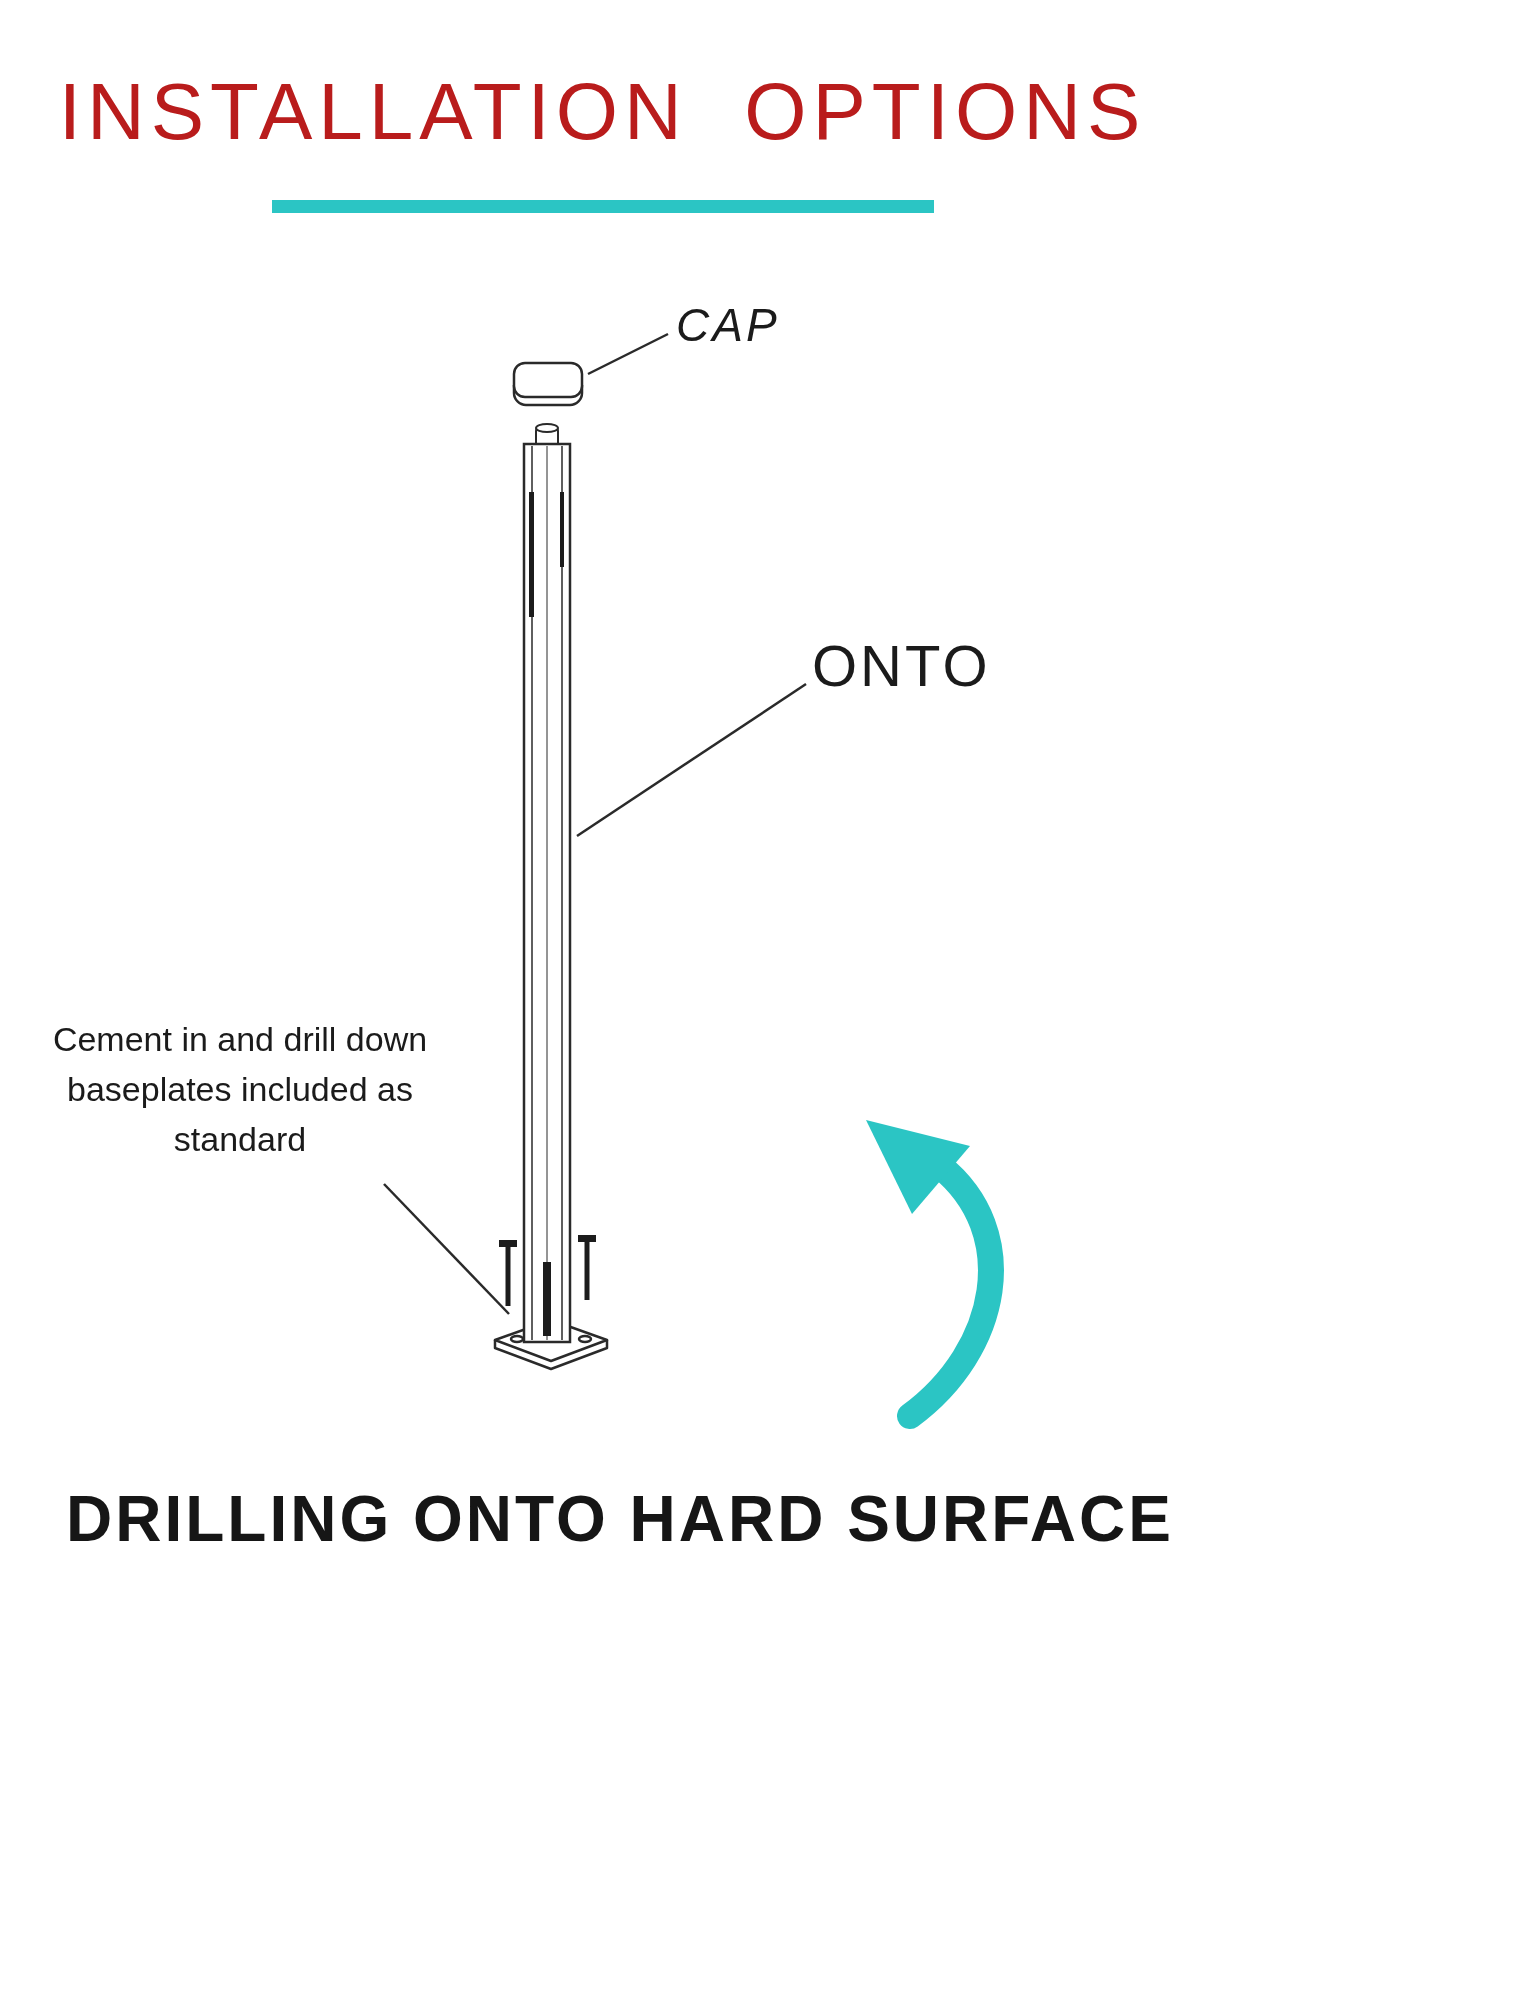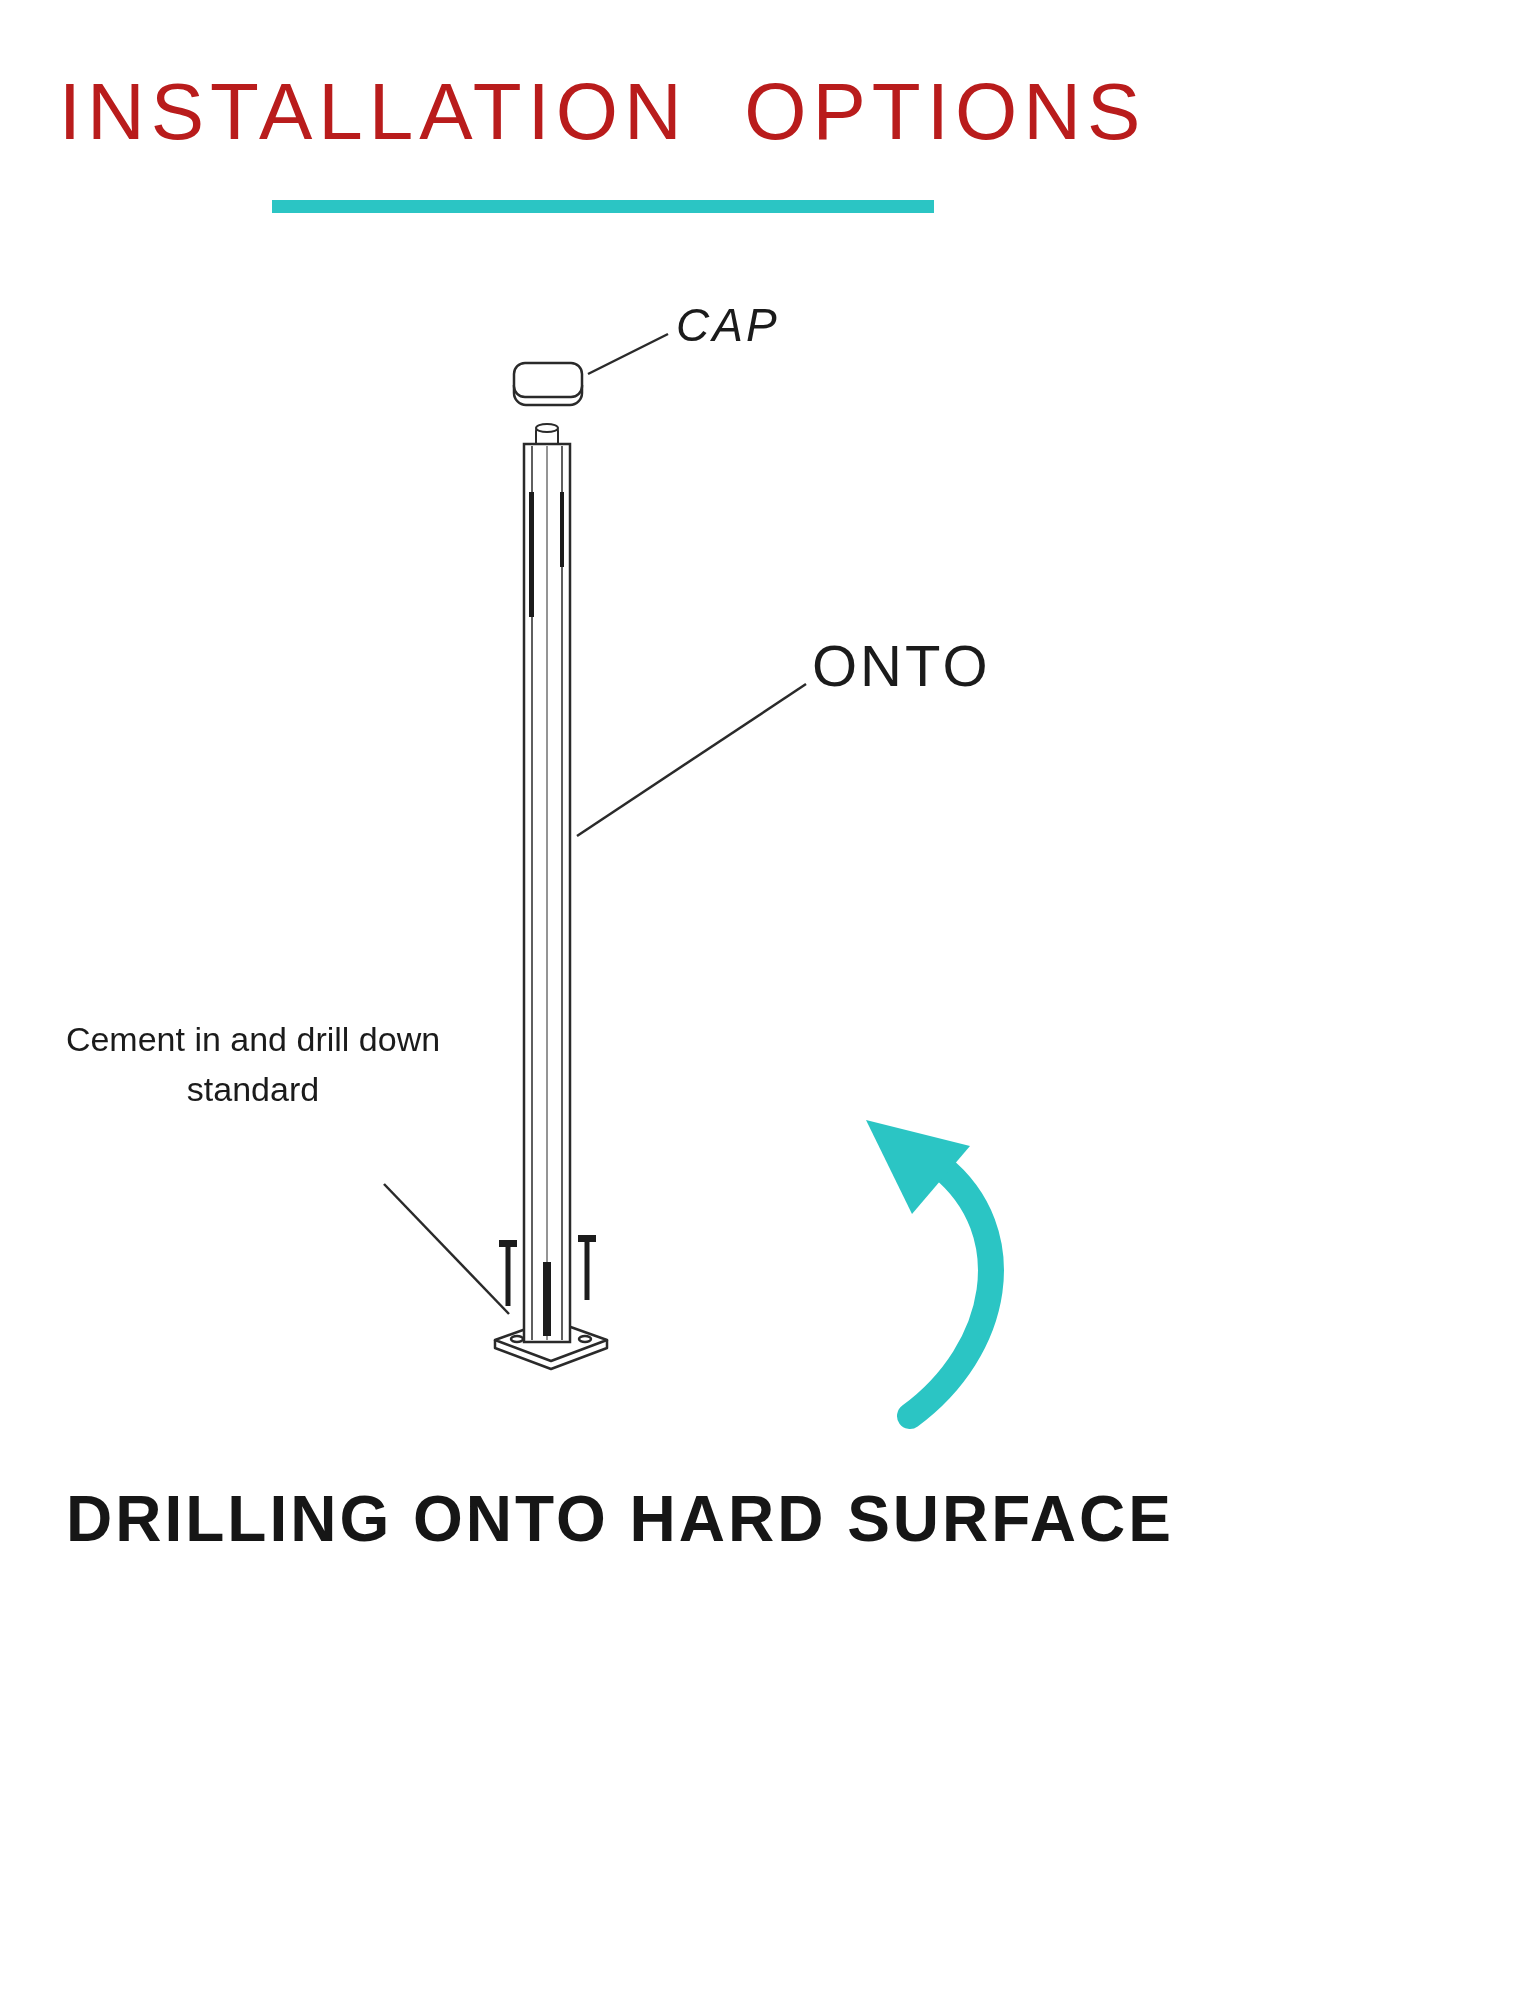--- a/index.html
+++ b/index.html
@@ -28,21 +28,21 @@
   }
   .cap-label {
     top:298px; left:676px;
     font-size:46px; font-weight:300; letter-spacing:3px;font-style:italic;
   }
   .post-label {
     top:632px; left:812px;
     font-size:58px; font-weight:300; letter-spacing:3px;
   }
   .note {
-    top:1014px; left:18px; width:470px;
+    top:1014px; left:5px; width:470px;
     text-align:center;
     font-size:34px; line-height:50px; font-weight:300;
   }
   .footer {
     top:1482px; left:0; width:1240px;
     text-align:center;
     font-size:64px; font-weight:700; letter-spacing:3px;
     white-space:pre;
     color:#161616;
   }
@@ -106,16 +106,17 @@
     <polygon points="866,1120 970,1146 912,1214" fill="var(--accent)"></polygon>
   </g>
 </svg>
 
 <div class="abs cap-label">CAP</div>
 
 <div class="abs post-label">ONTO</div>
 
 <div class="abs note">
   <div>Cement in and drill down</div>
+  <div>baseplates included as</div>
   <div>standard</div>
 </div>
 
 <div class="abs footer">DRILLING ONTO HARD SURFACE</div>
 
 </body></html>

